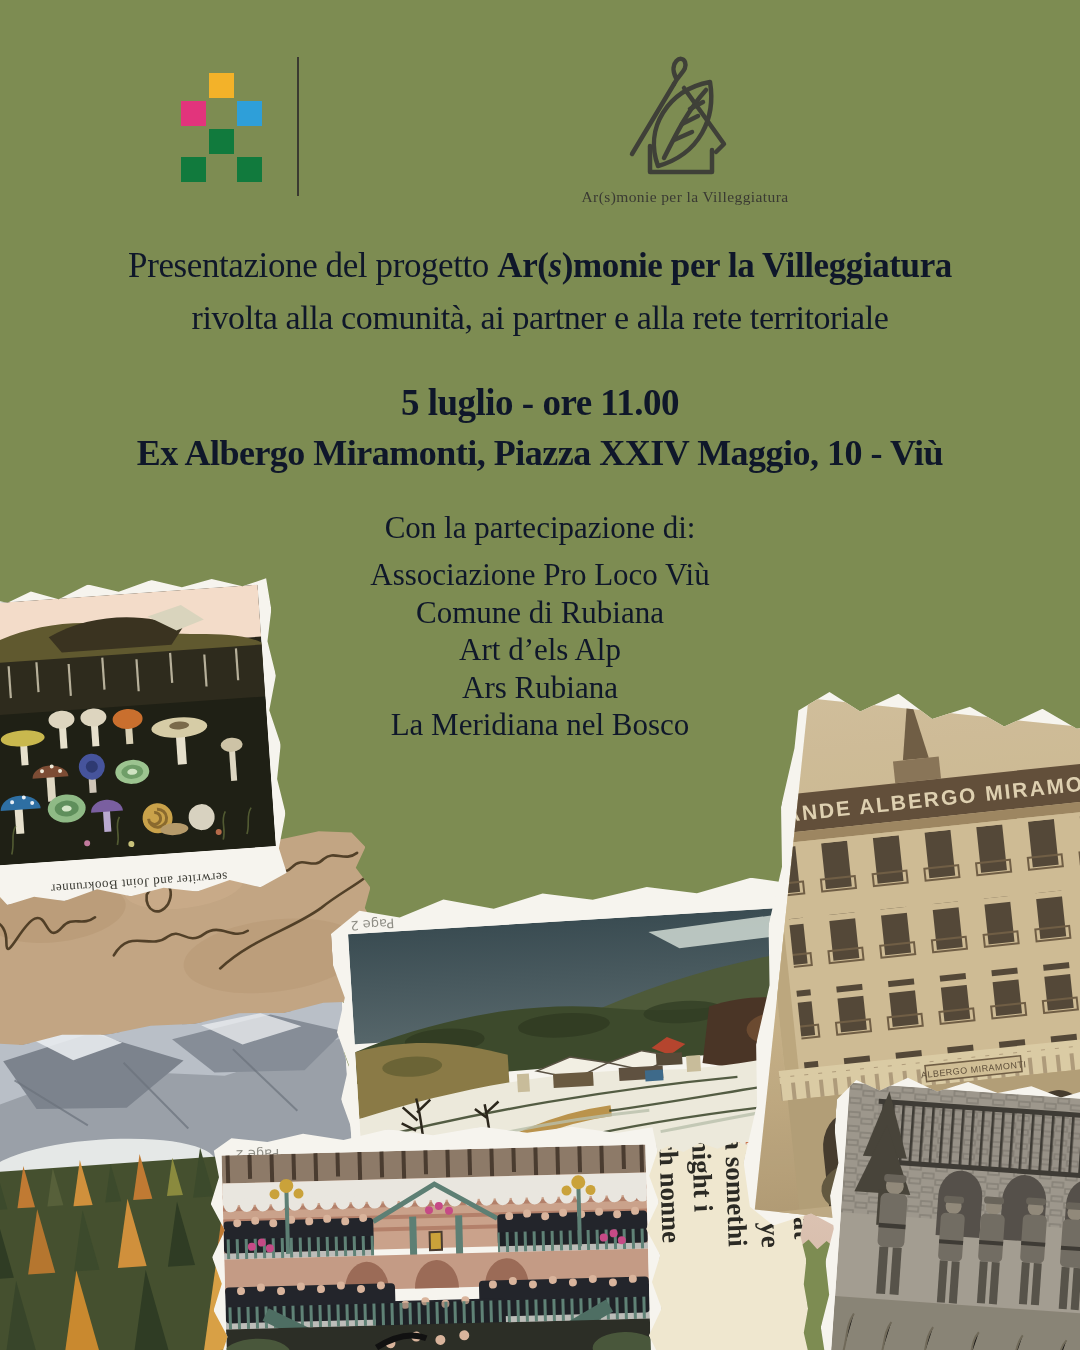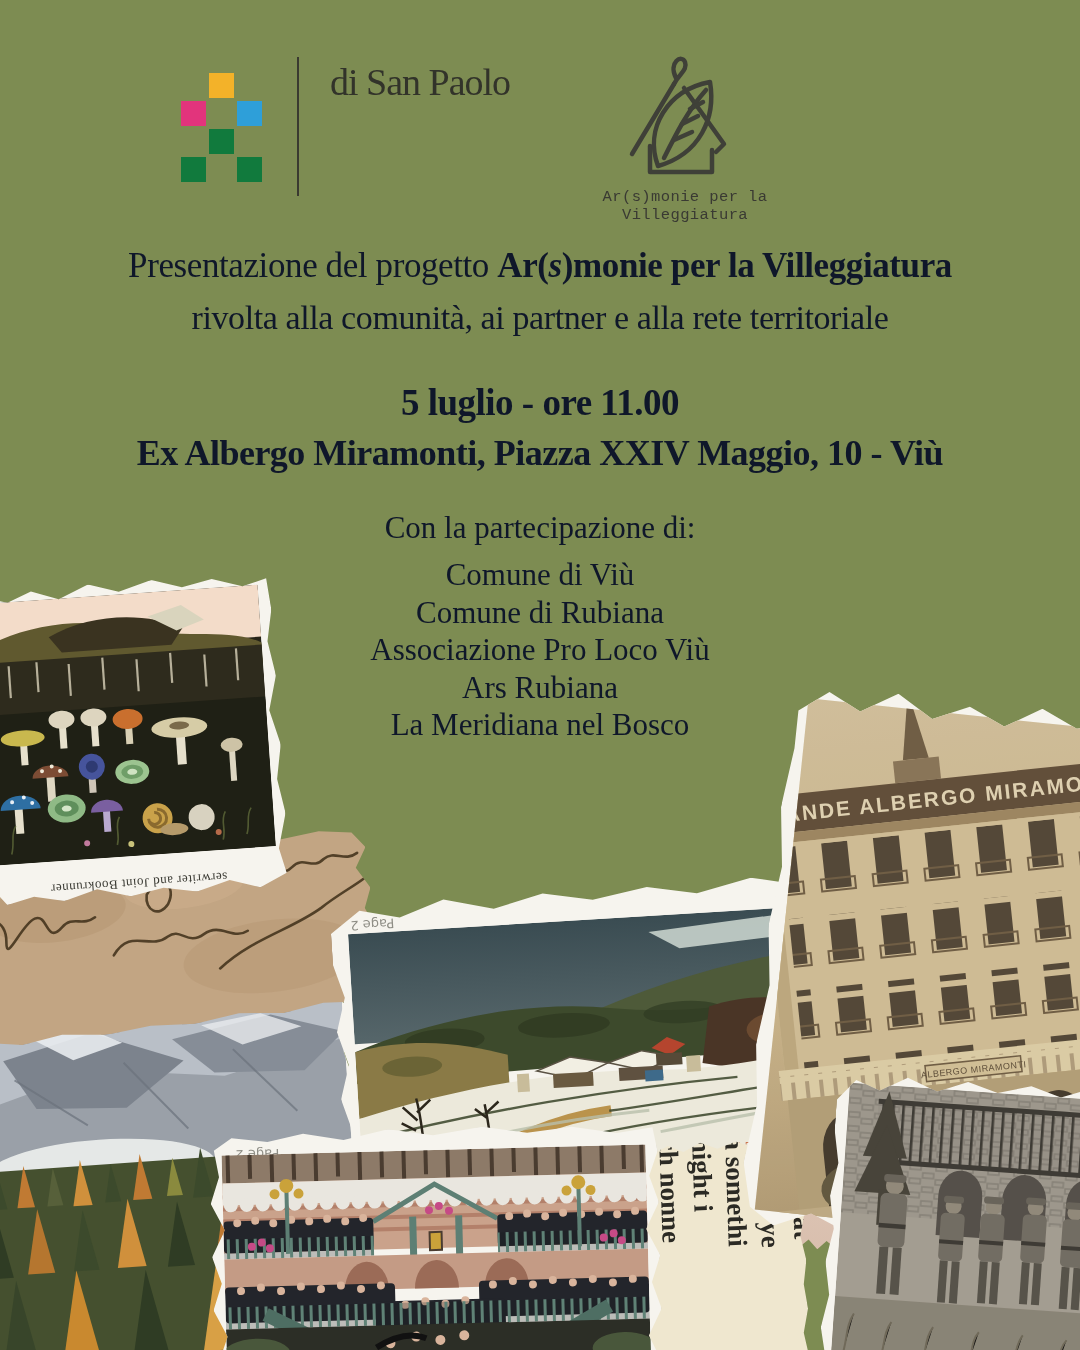--- a/index.html
+++ b/index.html
@@ -7,21 +7,21 @@
   body { position:relative; overflow:hidden; background:#7d8c52; font-family:"Liberation Serif", serif; }
 
   
   .fcsp-logo { position:absolute; left:181px; top:73px; width:81px; height:110px; }
   .sq { position:absolute; width:25px; height:25px; }
   .divider { position:absolute; left:297px; top:57px; width:2px; height:139px; background:#3a3a30; }
   .fcsp-text { position:absolute; left:330px; top:62px; font-size:38px; line-height:41px;
                color:#32332a; letter-spacing:-1px; font-weight:500; }
   .ars-logo { position:absolute; left:624px; top:52px; }
   .ars-label { position:absolute; left:545px; top:188px; width:280px; text-align:center;
-               font-family:Liberation Mono, monospace; font-size:15.5px; color:#3a3a33; letter-spacing:.4px; }
+               font-family:Liberation Serif, serif; font-size:15.5px; color:#3a3a33; letter-spacing:.4px; }
 
   
   .ctext { position:absolute; left:0; right:0; text-align:center; color:#0f172a; }
   .t1 { top:246px; font-size:35px; letter-spacing:-.4px; }
   .t1 b i { font-style:italic; }
   .t2 { top:299px; font-size:34px; letter-spacing:-.4px; }
   .dt { top:381px; font-size:37px; font-weight:bold; letter-spacing:-.5px; }
   .vn { top:432px; font-size:36px; font-weight:bold; letter-spacing:-.5px; }
   .ph { top:510px; font-size:31px; }
   .plist { top:556px; font-size:31px; line-height:37.5px; }
@@ -47,21 +47,20 @@
   <div class="fcsp-logo">
     <div class="sq" style="left:28px; top:0;    background:#f3b229;"></div>
     <div class="sq" style="left:0;    top:28px; background:#e2347c;"></div>
     <div class="sq" style="left:56px; top:28px; background:#2e9fd9;"></div>
     <div class="sq" style="left:28px; top:56px; background:#117a3d;"></div>
     <div class="sq" style="left:0;    top:84px; background:#117a3d;"></div>
     <div class="sq" style="left:56px; top:84px; background:#117a3d;"></div>
   </div>
   <div class="divider"></div>
   <div class="fcsp-text">
-    <div>di San Paolo</div>
   </div>
 
   <svg class="ars-logo" width="112" height="128" viewBox="0 0 112 128">
     <g fill="none" stroke="#3f4038" stroke-width="4.5" stroke-linecap="round" stroke-linejoin="round">
       <path d="M52 26 C44 10 58 2 61 10 C64 18 55 22 50 32"></path>
       <path d="M50 32 L8 102"></path>
       <path d="M60 36 L100 92 L92 100"></path>
       <path d="M26 94 L26 120 L88 120 L88 98"></path>
       <path d="M34 114 C20 76 44 38 86 30 C92 66 76 102 34 114 Z"></path>
       <path d="M40 106 C52 82 64 58 82 38"></path>
@@ -73,23 +72,23 @@
   <div class="ars-label">Ar(s)monie per la Villeggiatura</div>
 </div>
 
 <div class="ctext t1"><span>Presentazione del progetto </span><b><span>Ar(</span><i><span>s</span></i><span>)monie per la Villeggiatura</span></b></div>
 
 <div class="ctext t2">rivolta alla comunità, ai partner e alla rete territoriale</div>
 <div class="ctext dt">5 luglio - ore 11.00</div>
 <div class="ctext vn">Ex Albergo Miramonti, Piazza XXIV Maggio, 10 - Viù</div>
 <div class="ctext ph">Con la partecipazione di:</div>
 <div class="ctext plist">
-  <div>Comune di Viù</div>
+  <div>Associazione Pro Loco Viù</div>
   <div>Comune di Rubiana</div>
-  <div>Associazione Pro Loco Viù</div>
+  <div>Art d’els Alp</div>
   <div>Ars Rubiana</div>
   <div>La Meridiana nel Bosco</div>
 </div>
 
 <div class="paper tornB" style="left:-28px; top:992px; width:392px; height:380px; transform:rotate(-4deg); z-index:1;">
   <svg class="inset" style="left:10px; top:18px;" width="372" height="362" viewBox="0 0 372 362">
     <rect width="372" height="170" fill="#9aa0a8"></rect>
     <polygon points="0,0 372,0 372,40 250,70 120,55 0,90" fill="#b9bfc7"></polygon>
     <polygon points="30,40 120,18 210,52 150,95 60,90" fill="#7c838d"></polygon>
     <polygon points="200,30 300,12 372,34 330,70 240,66" fill="#868d97"></polygon>

